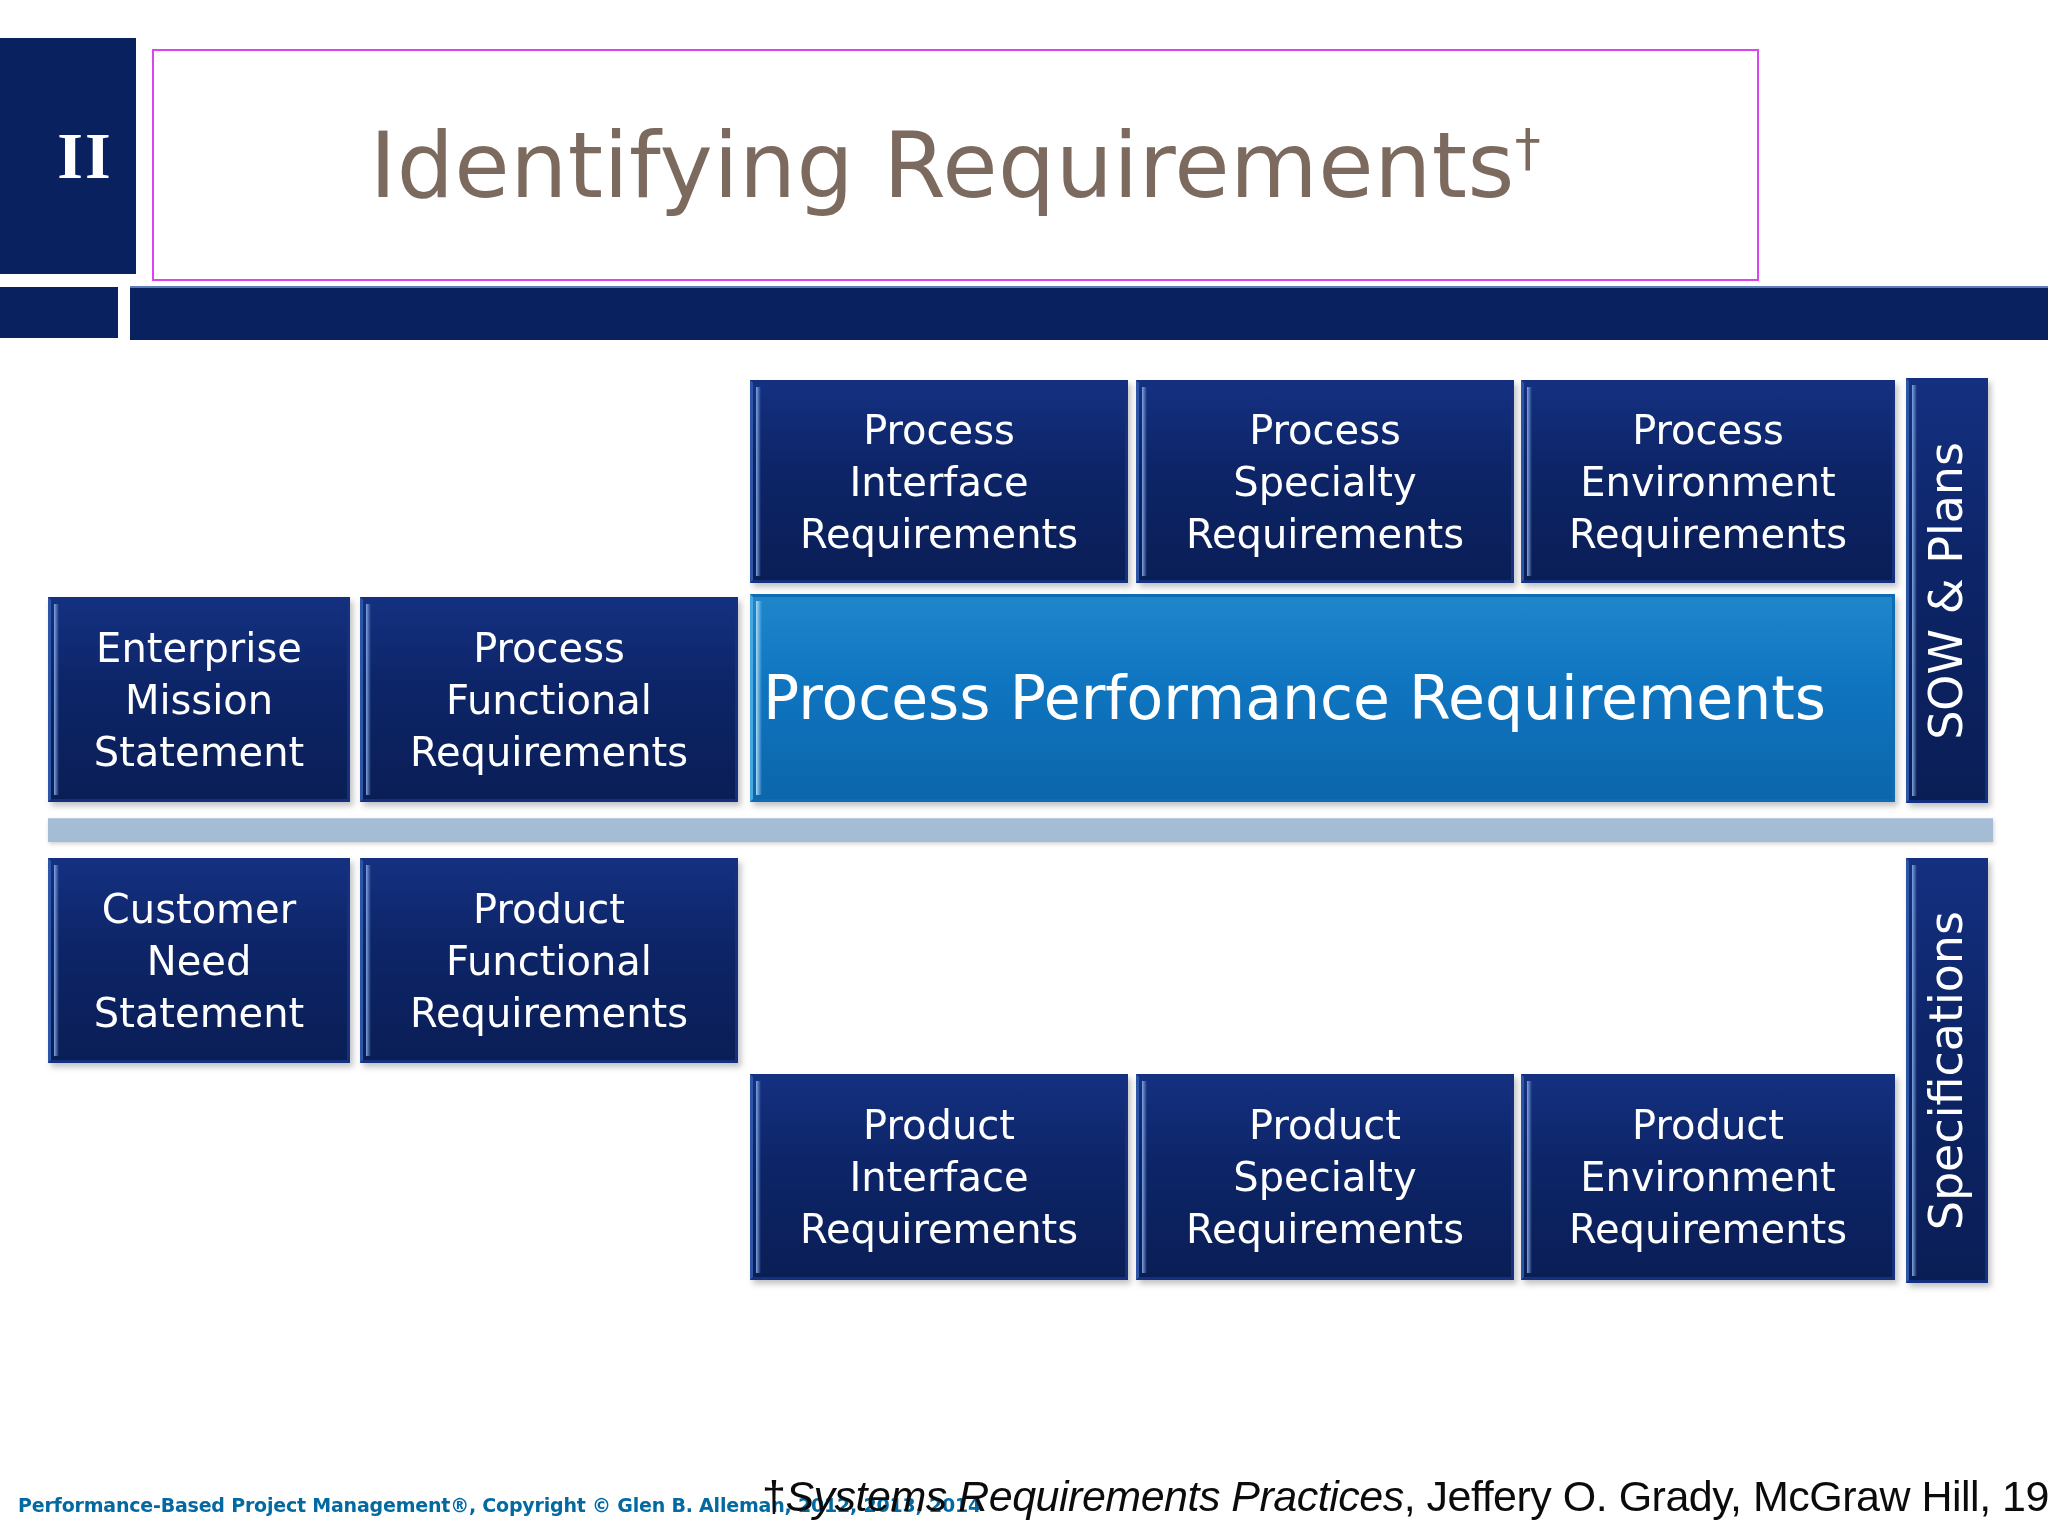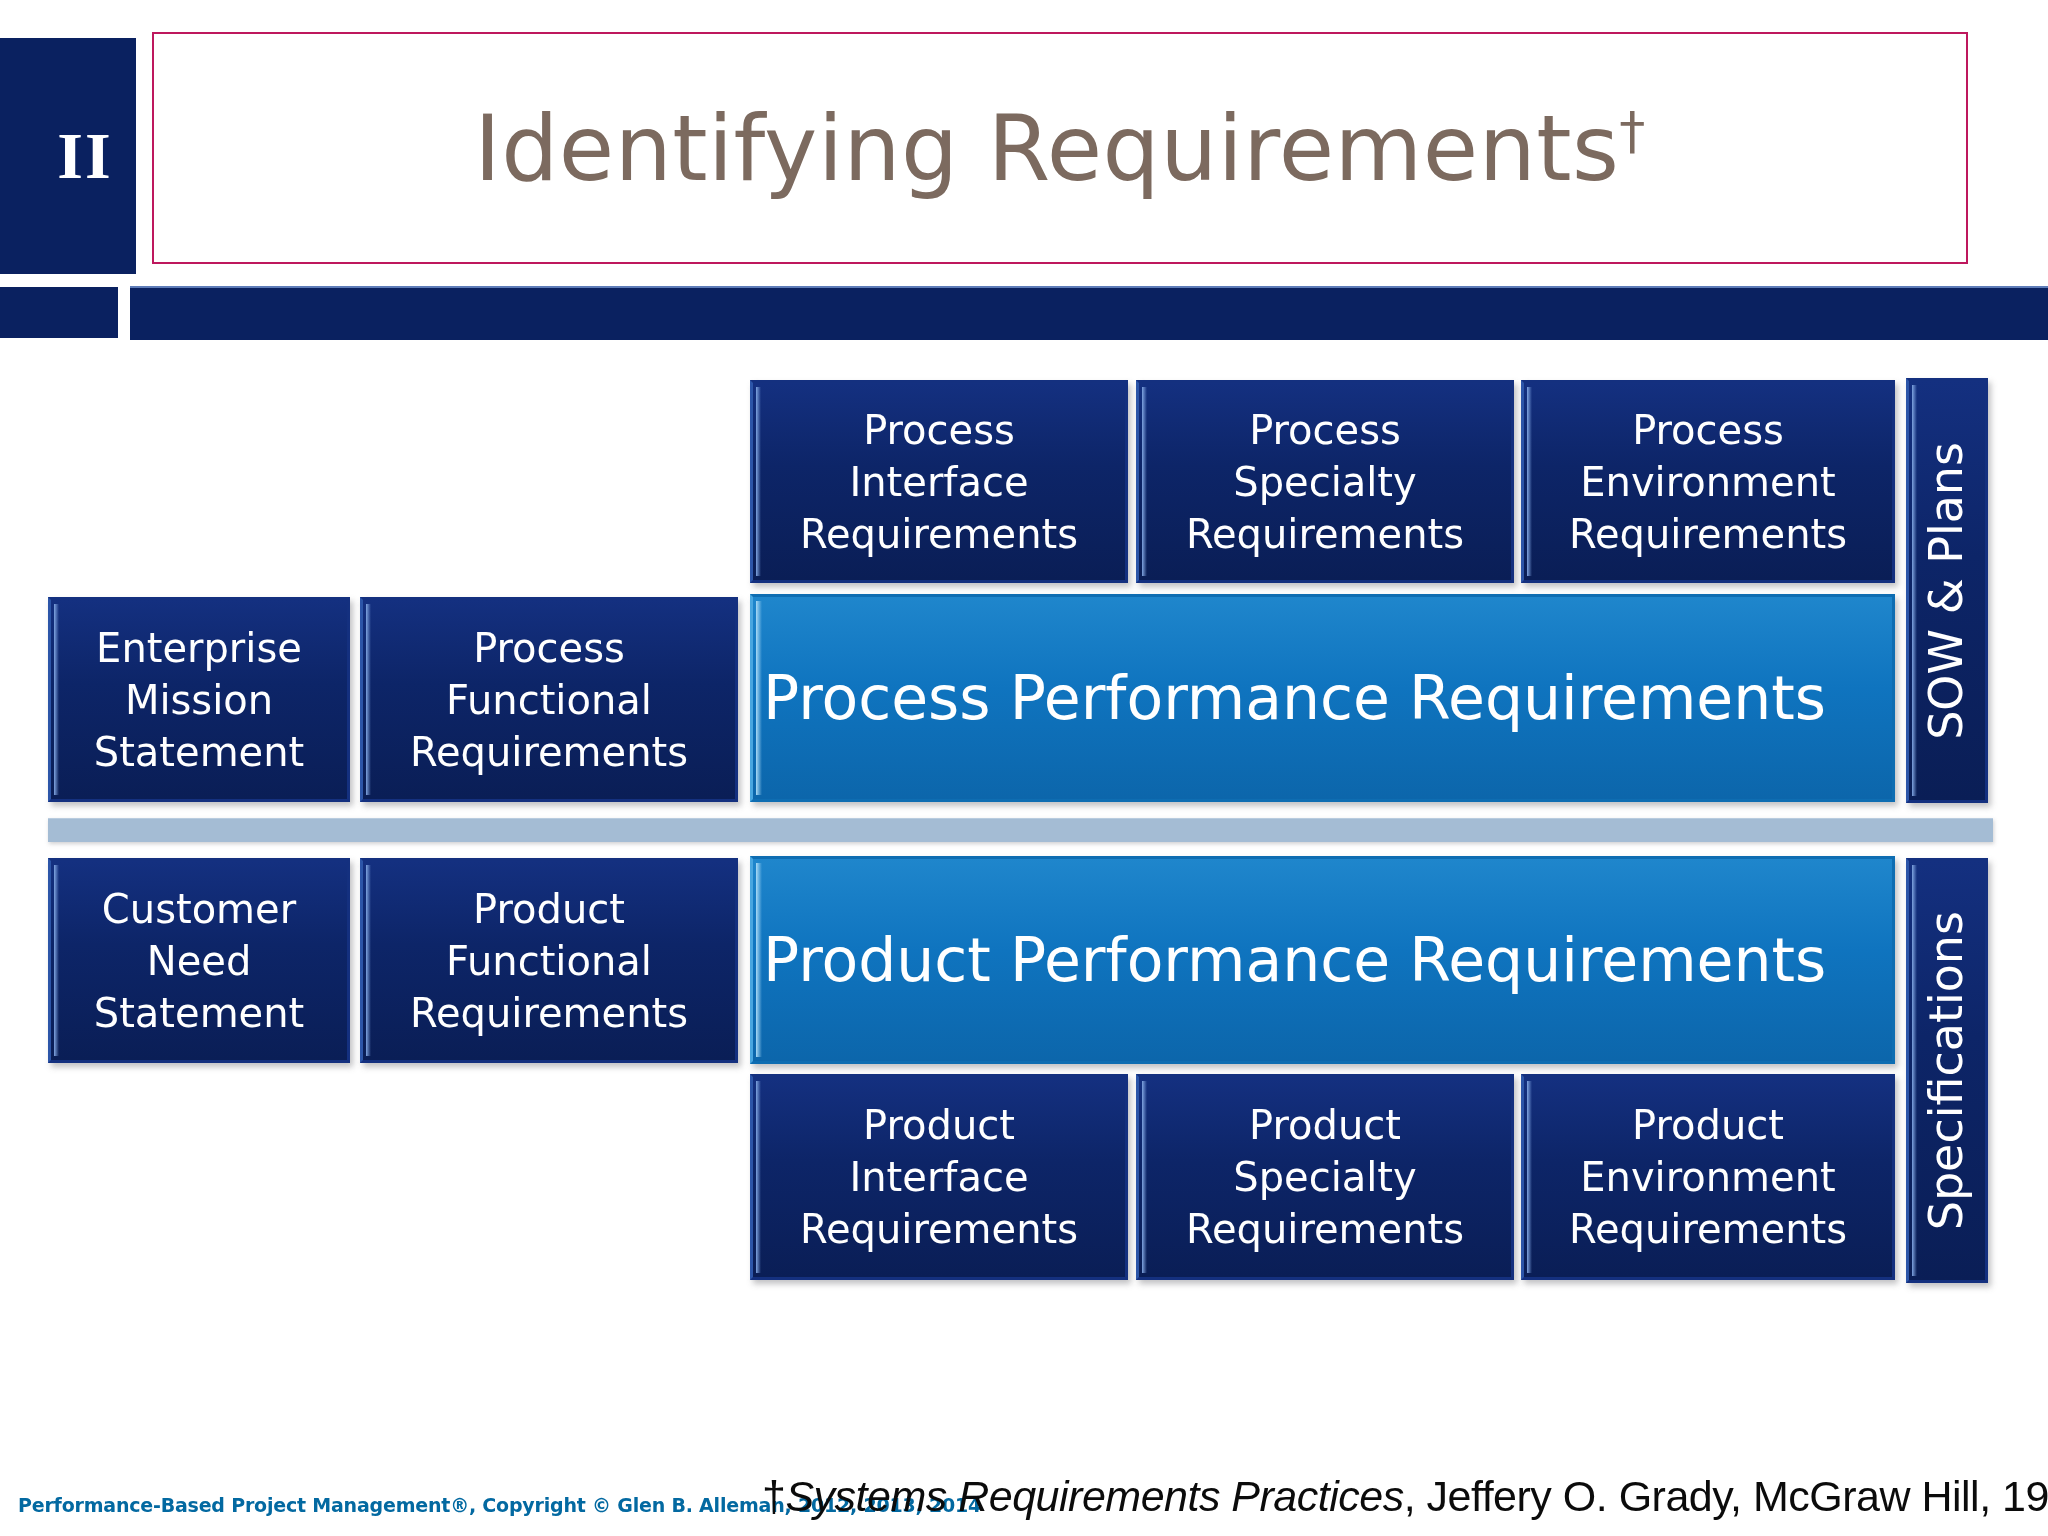--- a/index.html
+++ b/index.html
@@ -40,25 +40,25 @@
     font-family: "Liberation Serif", serif;
     font-weight: bold;
     font-size: 66px;
     letter-spacing: 2px;
     line-height: 1;
     margin-left: 34px;
   }
   .title-frame {
     position: absolute;
     left: 152px;
-    top: 32px;
-    width: 1816px;
+    top: 49px;
+    width: 1607px;
     height: 232px;
     background: #ffffff;
-    border: 2px solid #be185d;
+    border: 2px solid #d946ef;
     box-sizing: border-box;
     display: flex;
     align-items: center;
     justify-content: center;
   }
   .slide-title {
     color: #7C6A5F;
     font-size: 90px;
     font-weight: 400;
     letter-spacing: 0.5px;
@@ -230,23 +230,20 @@
 
   <div class="divider-bar"></div>
 
   <div class="box" style="left:48px; top:858px; width:302px; height:205px;">
     <span class="box-label">Customer<br>Need<br>Statement</span>
   </div>
   <div class="box" style="left:360px; top:858px; width:378px; height:205px;">
     <span class="box-label">Product<br>Functional<br>Requirements</span>
   </div>
 
-  <div class="box perf" style="left:750px; top:856px; width:1145px; height:208px;">
-    <span class="box-label">Product Performance Requirements</span>
-  </div>
 
   <div class="box" style="left:750px; top:1074px; width:378px; height:206px;">
     <span class="box-label">Product<br>Interface<br>Requirements</span>
   </div>
   <div class="box" style="left:1136px; top:1074px; width:378px; height:206px;">
     <span class="box-label">Product<br>Specialty<br>Requirements</span>
   </div>
   <div class="box" style="left:1521px; top:1074px; width:374px; height:206px;">
     <span class="box-label">Product<br>Environment<br>Requirements</span>
   </div>

